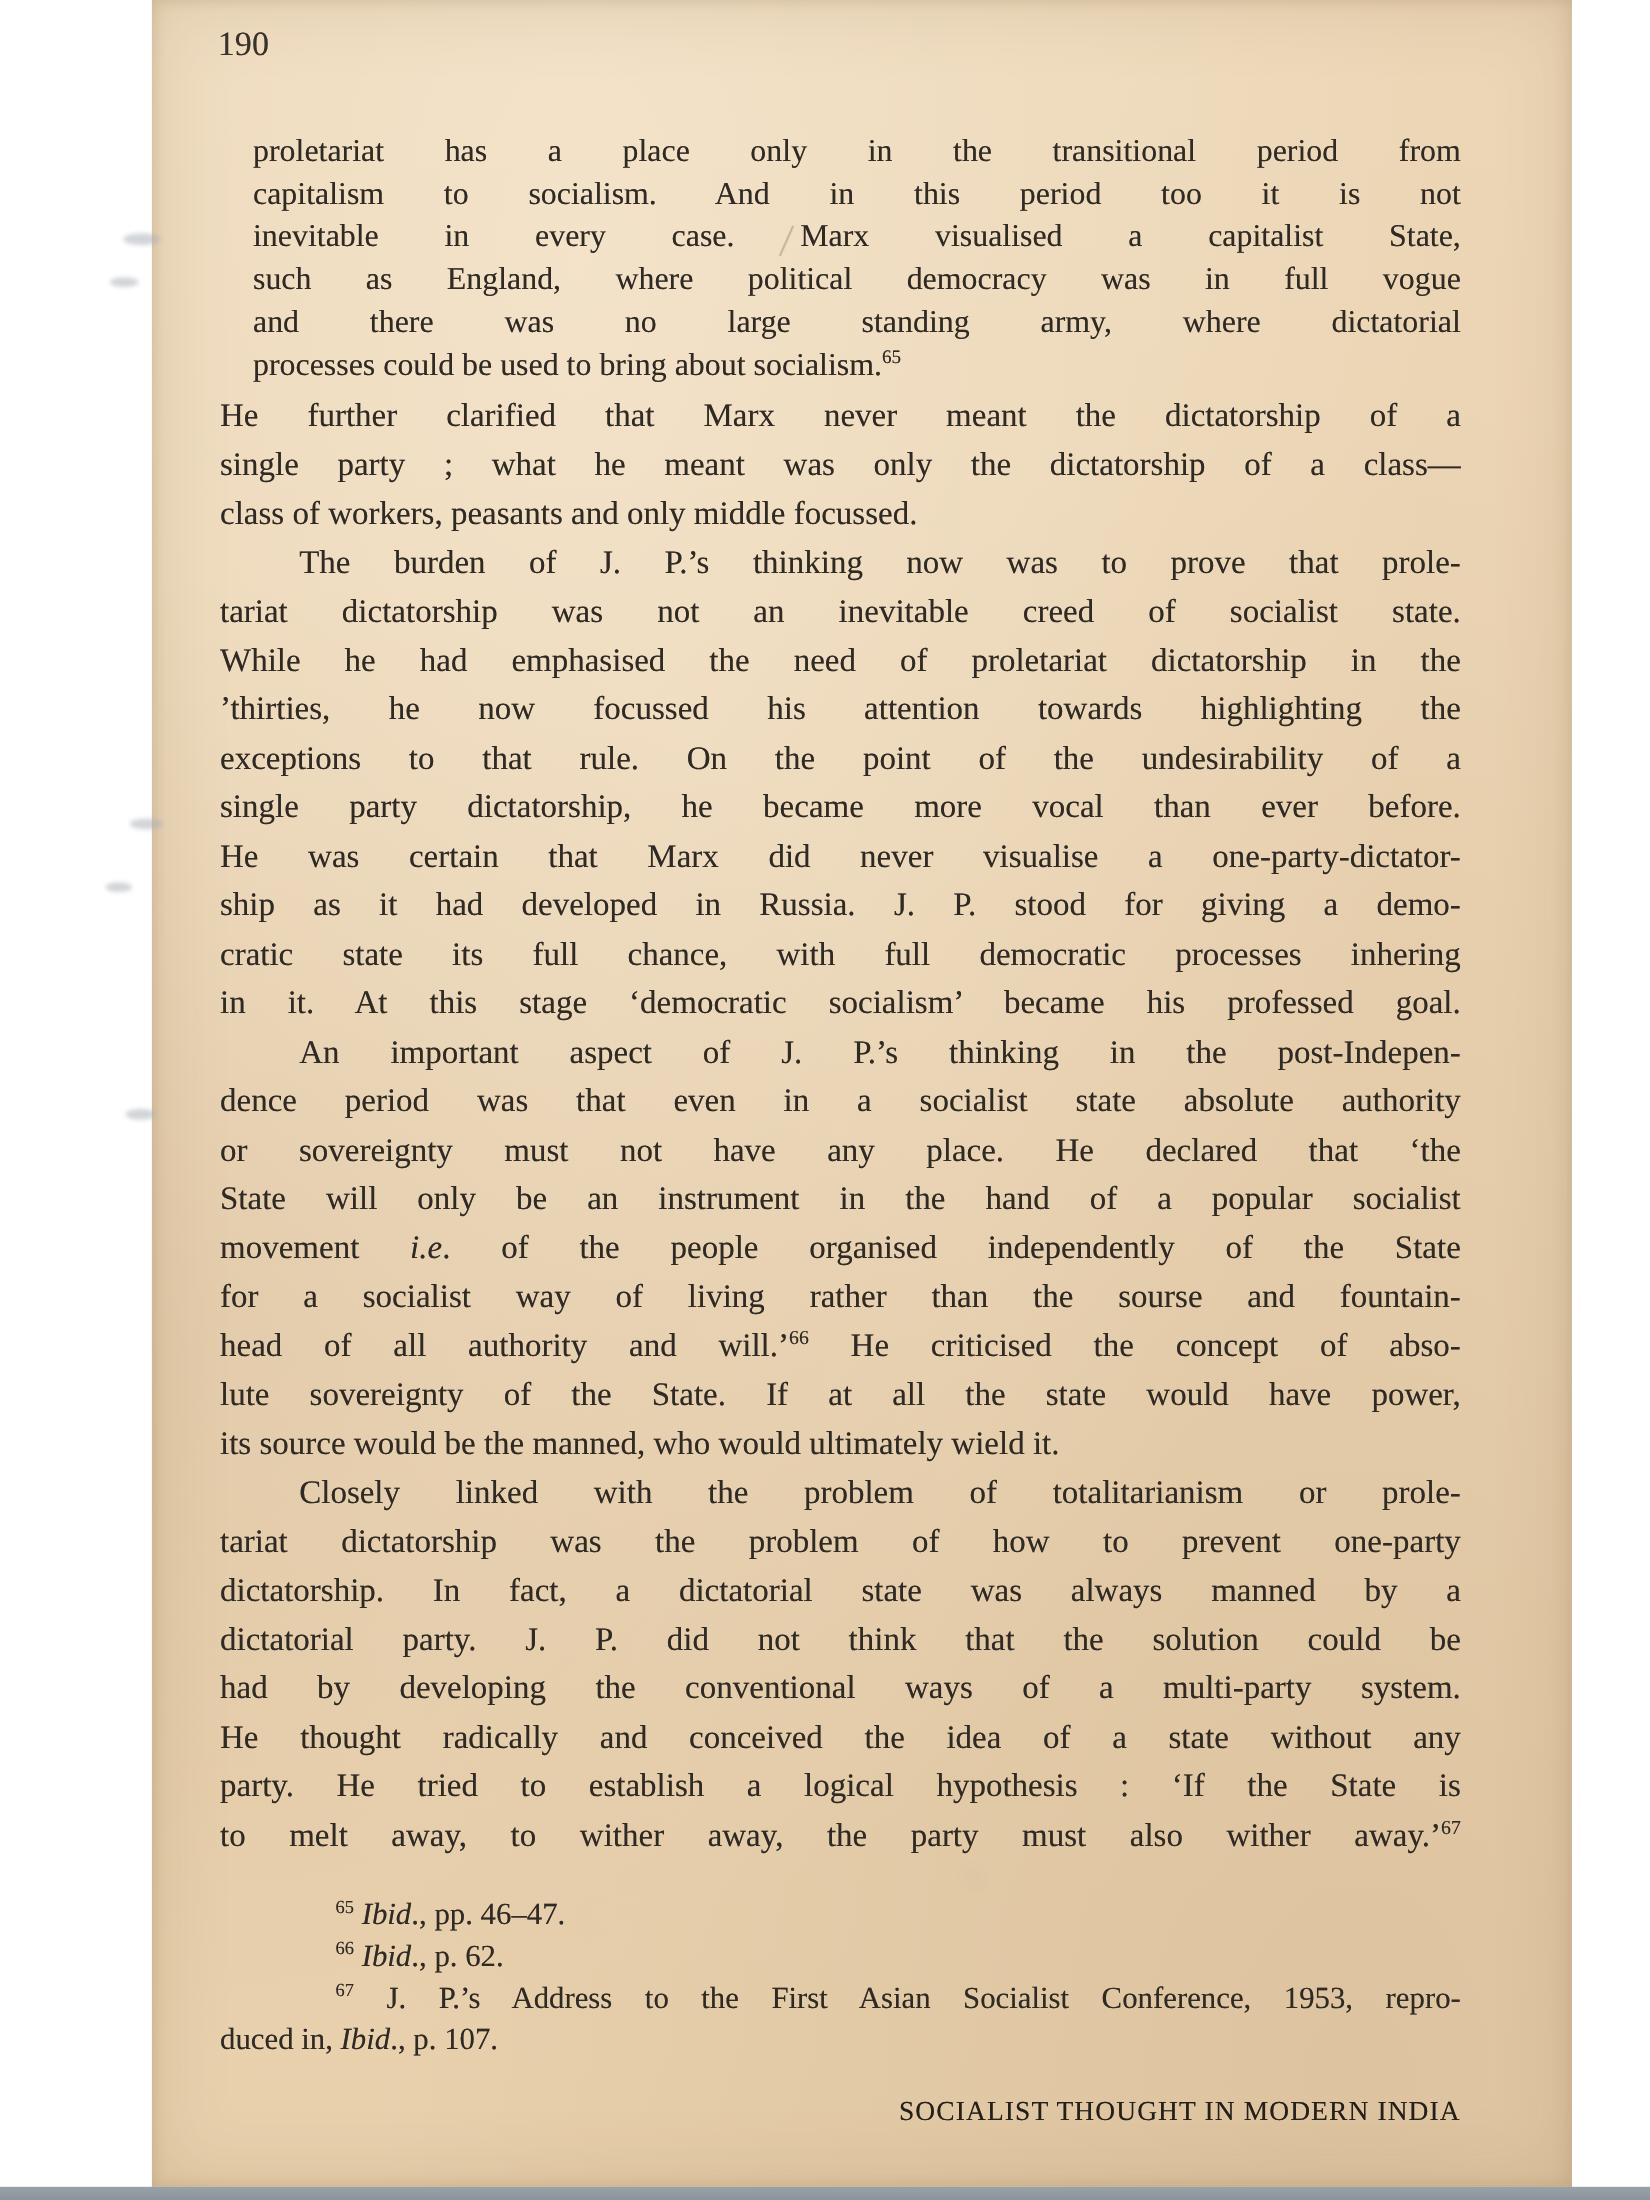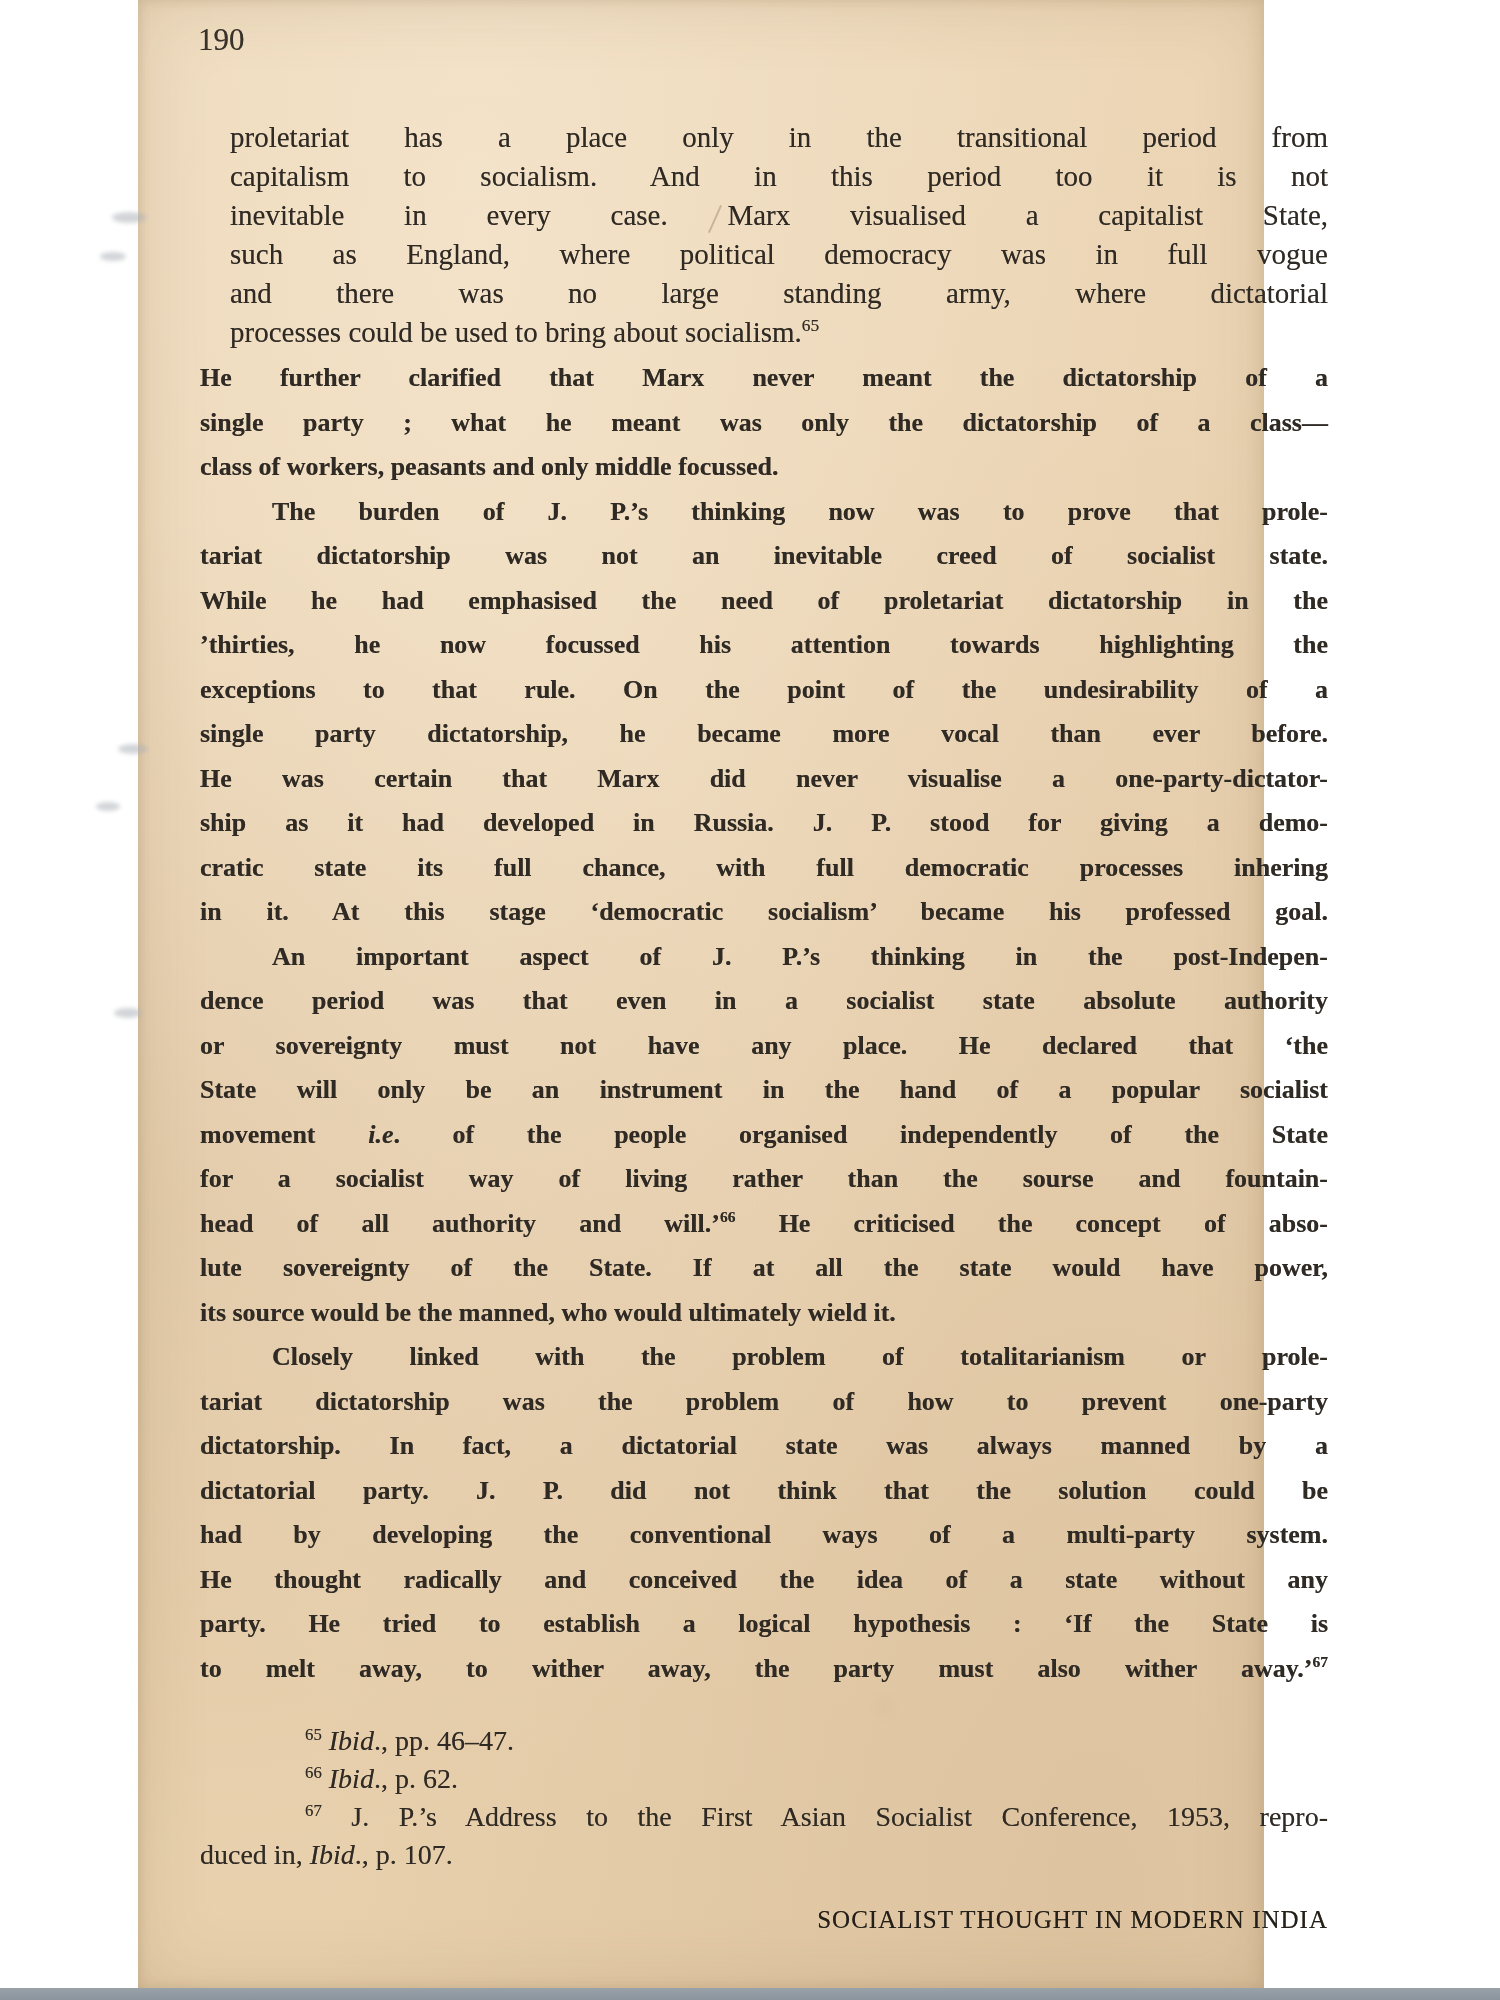--- a/index.html
+++ b/index.html
@@ -7,28 +7,29 @@
     width: 1500px; height: 2000px;
     background: #ffffff;
     overflow: hidden;
     font-family: "Liberation Serif", "DejaVu Serif", serif;
   }
   #stage { position: relative; width: 1500px; height: 2000px; }
 
   
   #sheet {
     position: absolute;
-    left: 138px; top: 0; width: 1126px; height: 1988px;
+    left: 138px; top: 0; width: 1250px; height: 1988px;
     background:
       radial-gradient(ellipse at 30% 12%, rgba(255,247,232,0.40), transparent 62%),
       radial-gradient(ellipse at 85% 95%, rgba(146,104,62,0.13), transparent 58%),
       radial-gradient(ellipse at 5% 60%, rgba(146,104,62,0.10), transparent 40%),
       linear-gradient(180deg, var(--paper, #ecd6b6) 0%, #ead3b2 45%, #e8d0ad 100%);
     box-shadow: inset 0 0 70px rgba(121,86,45,0.17), inset -5px 0 14px rgba(121,86,45,0.10), inset 4px 0 10px rgba(121,86,45,0.10);
     color: var(--ink, #2f2a24);
+    padding-left: 41px;
   }
 
   
   #bed-strip {
     position: absolute; left: 0; bottom: 0; width: 1500px; height: 12px;
     background: linear-gradient(180deg, var(--strip, #99a1a9), #8b939c);
   }
 
   
   .line {
@@ -46,21 +47,21 @@
     text-shadow: 0 0 0.4px rgba(47,42,36,0.55);
   }
 
   #quote {
     position: absolute; left: 92px; top: 118px; width: 1098px;
     font-size: 29px; line-height: 39px;
   }
 
   #flow {
     position: absolute; left: 62px; top: 356px; width: 1128px;
-    font-size: 26px; line-height: 44.5px; font-weight: bold;
+    font-size: 30px; line-height: 44.5px;
   }
 
   #footnotes {
     position: absolute; left: 62px; top: 1722px; width: 1128px;
     font-size: 28px; line-height: 38px;
   }
   #footnotes .line.ind { padding-left: 105px; }
 
   #running-footer {
     position: absolute; left: 62px; top: 1906px; width: 1128px;

